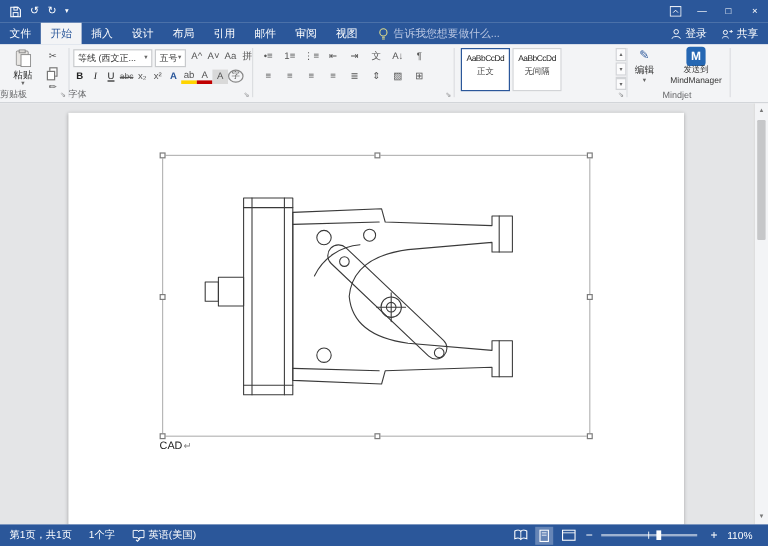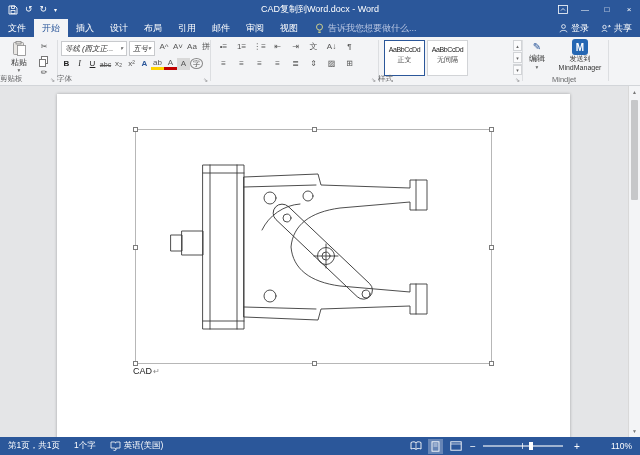--- a/index.html
+++ b/index.html
@@ -33,21 +33,21 @@
   .g-clip{left:0;width:57px;}
   .paste{position:absolute;left:4px;top:3px;width:30px;height:39px;display:flex;flex-direction:column;align-items:center;justify-content:flex-start;border:1px solid transparent;}
   .paste .pl{font-size:8px;color:#333;margin-top:1px;}
   .dd{font-size:5.5px;color:#666;line-height:1;}
   .clipcol{position:absolute;left:37px;top:4px;display:flex;flex-direction:column;gap:1px;}
   .sbtn{display:inline-flex;align-items:center;justify-content:center;min-width:14px;height:12px;font-size:8px;color:#555;line-height:1;}
   .ic-copy{position:relative;width:7px;height:8px;border:1px solid #777;background:#fff;display:inline-block;}
   .ic-copy i{position:absolute;left:-3px;top:2px;width:7px;height:8px;border:1px solid #777;background:#fff;display:block;}
 
   .g-font{left:57px;width:153px;}
-  .combo{position:absolute;top:4px;height:15px;background:#fff;border:1px solid #c8cacd;display:flex;align-items:center;justify-content:space-between;font-size:7.5px;color:#333;padding:0 3px;white-space:nowrap;overflow:hidden;font-style:italic;}
+  .combo{position:absolute;top:4px;height:15px;background:#fff;border:1px solid #c8cacd;display:flex;align-items:center;justify-content:space-between;font-size:7.5px;color:#333;padding:0 3px;white-space:nowrap;overflow:hidden;}
   .f-name{left:4px;width:66px;}
   .f-size{left:72px;width:26px;}
   .f-r1{position:absolute;left:100px;top:4px;display:flex;}
   .f-r2{position:absolute;left:3px;top:21px;display:flex;}
   .f-r2 .sbtn{min-width:13px;}
   .b-bold{font-weight:bold;color:#222;}
   .b-italic{font-style:italic;font-family:"Liberation Serif",serif;color:#222;}
   .b-under{text-decoration:underline;color:#222;}
   .b-strike{text-decoration:line-through;font-size:7px;}
   .b-effects{color:#2b579a;font-weight:bold;}
@@ -104,40 +104,39 @@
   .st-item.first{margin-left:8px;}
   .proof{margin-left:14px;display:inline-flex;align-items:center;}
   .st-lang{margin-left:3px;}
   .viewicons{margin-left:auto;display:flex;align-items:center;gap:5px;}
   .vbtn{width:15px;height:15px;display:flex;align-items:center;justify-content:center;}
   .vbtn.active{background:rgba(255,255,255,.28);}
   .zbtn{width:12px;text-align:center;font-size:10px;margin-left:4px;}
   .ztrack{width:80px;height:2px;background:rgba(255,255,255,.55);position:relative;margin:0 4px;}
   .znotch{position:absolute;left:39px;top:-2px;width:1px;height:6px;background:rgba(255,255,255,.75);}
   .zthumb{position:absolute;left:46px;top:-3px;width:4px;height:8px;background:#fff;}
-  .zpct{margin:0 8px 0 23px;width:26px;text-align:right;}
+  .zpct{margin:0 8px 0 5px;width:26px;}
   svg{display:block;}
 </style>
 </head>
 <body>
 
 <div class="titlebar">
   <div class="qat">
     <span class="qbtn">
       <svg width="10" height="10" viewBox="0 0 10 10">
           <path d="M1 1 H7 L9 3 V9 H1 Z" fill="none" stroke="#fff" stroke-width="0.9"></path>
           <rect x="3" y="5.5" width="4" height="3.2" fill="none" stroke="#fff" stroke-width="0.8"></rect>
           <rect x="3.6" y="1" width="2.8" height="2.4" fill="none" stroke="#fff" stroke-width="0.8"></rect>
         </svg>
     </span>
     <span class="qbtn">↺</span>
     <span class="qbtn">↻</span>
     <span class="qbtn small">▾</span>
   </div>
-  <div class="wintitle">CAD复制到Word.docx - Word</div>
   <div class="winctrls">
     <span class="wbtn">
       <svg width="10" height="9" viewBox="0 0 10 9">
           <rect x="0.5" y="0.5" width="9" height="8" fill="none" stroke="#fff" stroke-width="0.8"></rect>
           <path d="M3 5.5 L5 3.5 L7 5.5" fill="none" stroke="#fff" stroke-width="0.8"></path>
         </svg>
     </span>
     <span class="wbtn">—</span>
     <span class="wbtn">□</span>
     <span class="wbtn">×</span>
@@ -269,21 +268,20 @@
     </div>
     <div class="stybox" style="left:49px;">
       <span class="samp">AaBbCcDd</span>
       <span class="sname">无间隔</span>
     </div>
     <div class="styarrs">
       <span class="styarr">▴</span>
       <span class="styarr">▾</span>
       <span class="styarr more">▾</span>
     </div>
-    <span class="glabel">样式</span>
     <span class="launcher">⇘</span>
   </div>
   <div class="gsep" style="left:522px;"></div>
 
   <div class="grp g-edit">
     <div class="editbtn">
       <span class="eicon">✎</span>
       <span class="elabel">编辑</span>
       <span class="dd">▾</span>
     </div>

